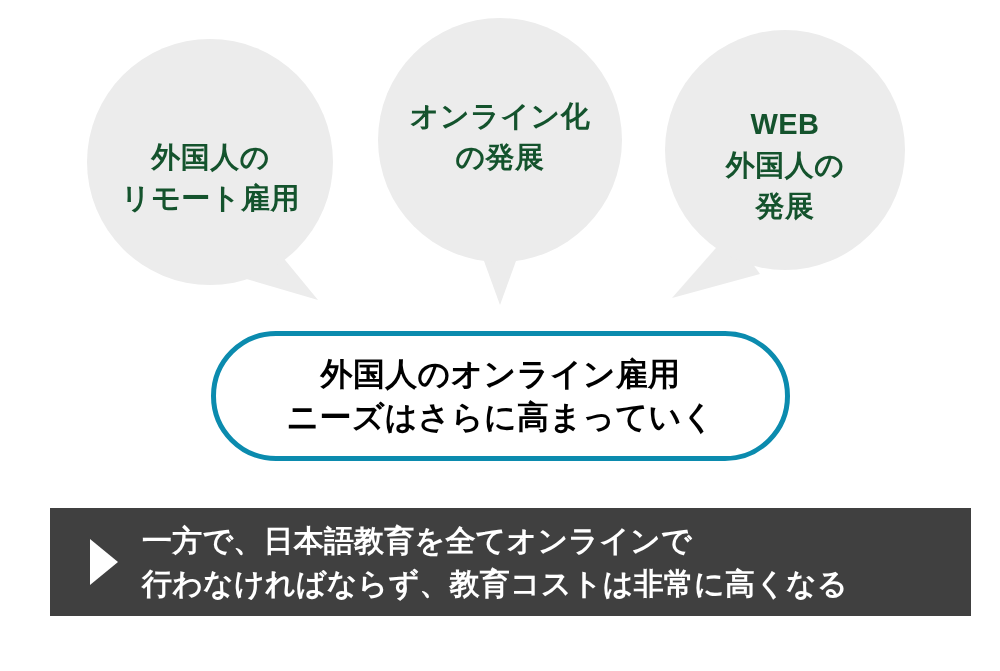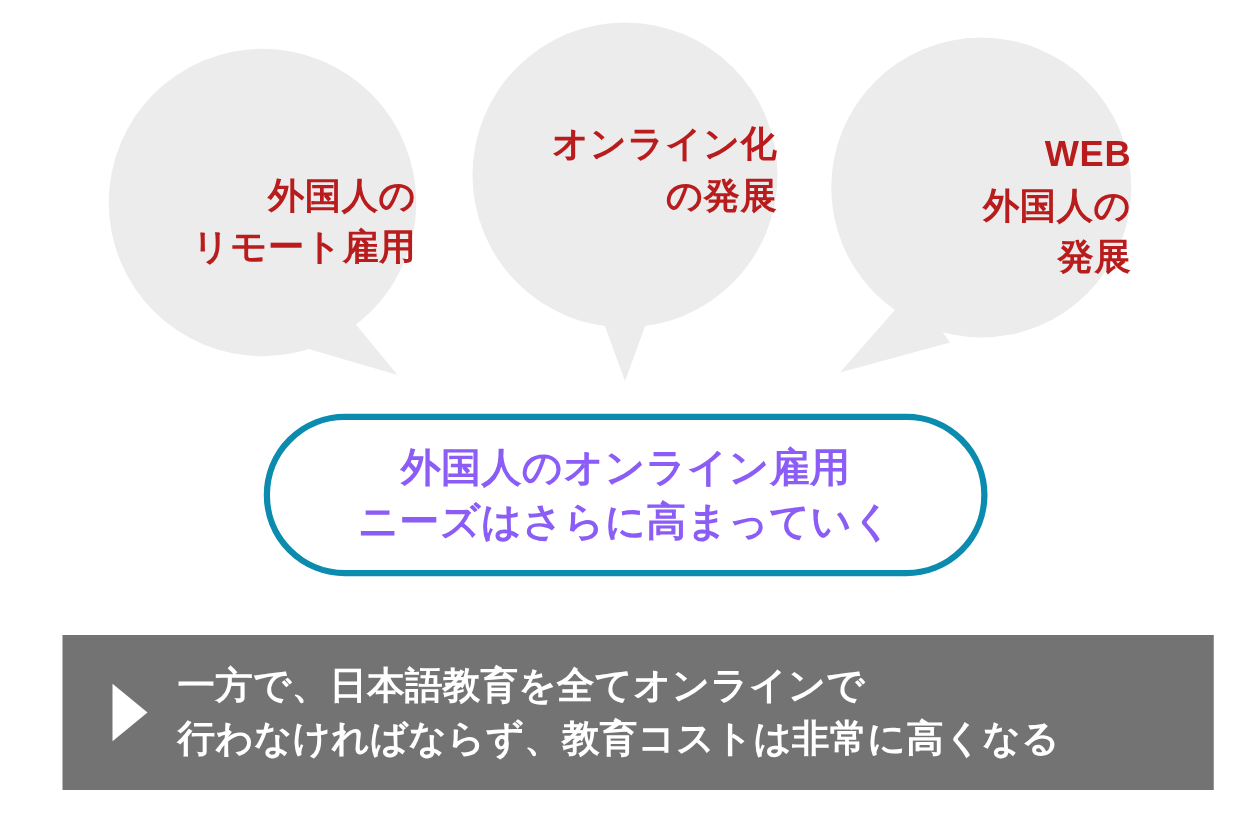--- a/index.html
+++ b/index.html
@@ -24,22 +24,22 @@
 
   .bubble-layer {
     position: absolute;
     left: 0; top: 0;
     width: 1000px;
     height: 671px;
   }
 
   .bubble-text {
     position: absolute;
-    text-align: right;
-    color: #b91c1c;
+    text-align: center;
+    color: #14532d;
     font-weight: 700;
     line-height: 1.42;
     white-space: pre-line;
     letter-spacing: 0.5px;
   }
 
   #bubble1-text {
     left: 88px;
     top: 137px;
     width: 245px;
@@ -70,37 +70,37 @@
     box-sizing: border-box;
     border: 5px solid #0b8bae;
     border-radius: 65px;
     display: flex;
     align-items: center;
     justify-content: center;
     background: #ffffff;
   }
 
   #conclusion-text {
-    color: #8b5cf6;
+    color: #000000;
     font-weight: 700;
     font-size: 32px;
     line-height: 1.35;
     text-align: center;
     white-space: pre-line;
     letter-spacing: 0.3px;
   }
 
   
   #bottom-banner {
     position: absolute;
     left: 50px;
     top: 508px;
     width: 921px;
-    height: 124px;
-    background: #737373;
+    height: 108px;
+    background: #404040;
     display: flex;
     align-items: center;
   }
 
   #banner-arrow-icon {
     flex: 0 0 auto;
     margin-left: 38px;
     margin-right: 22px;
     width: 32px;
     height: 48px;

